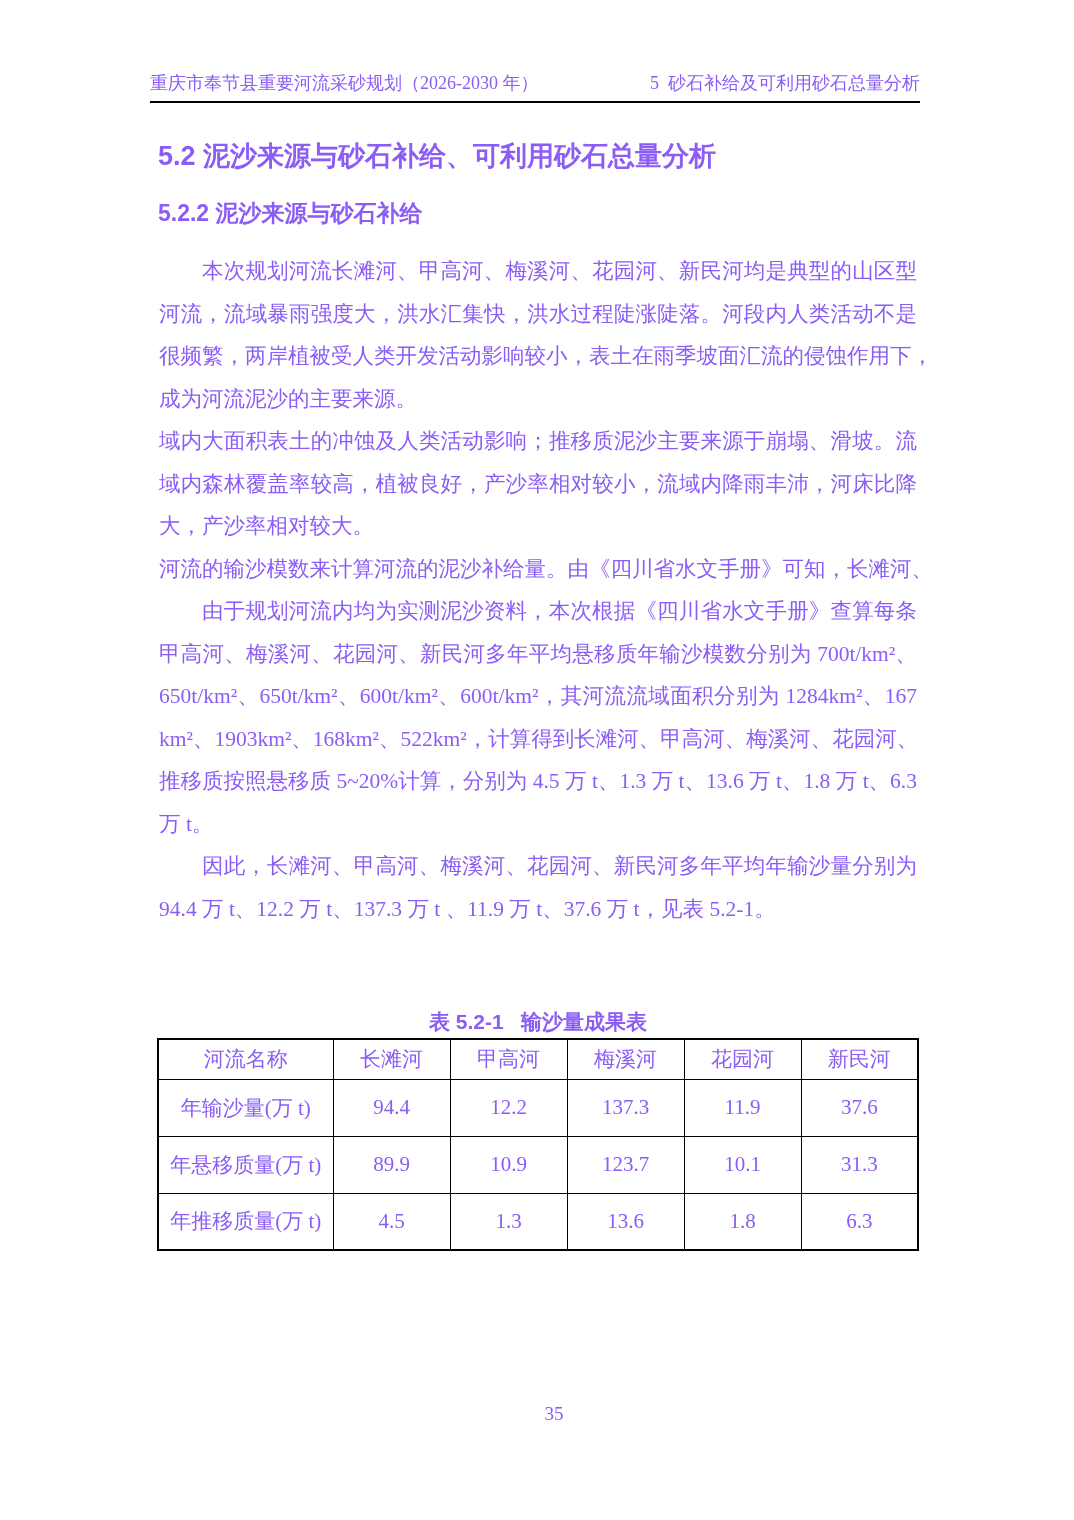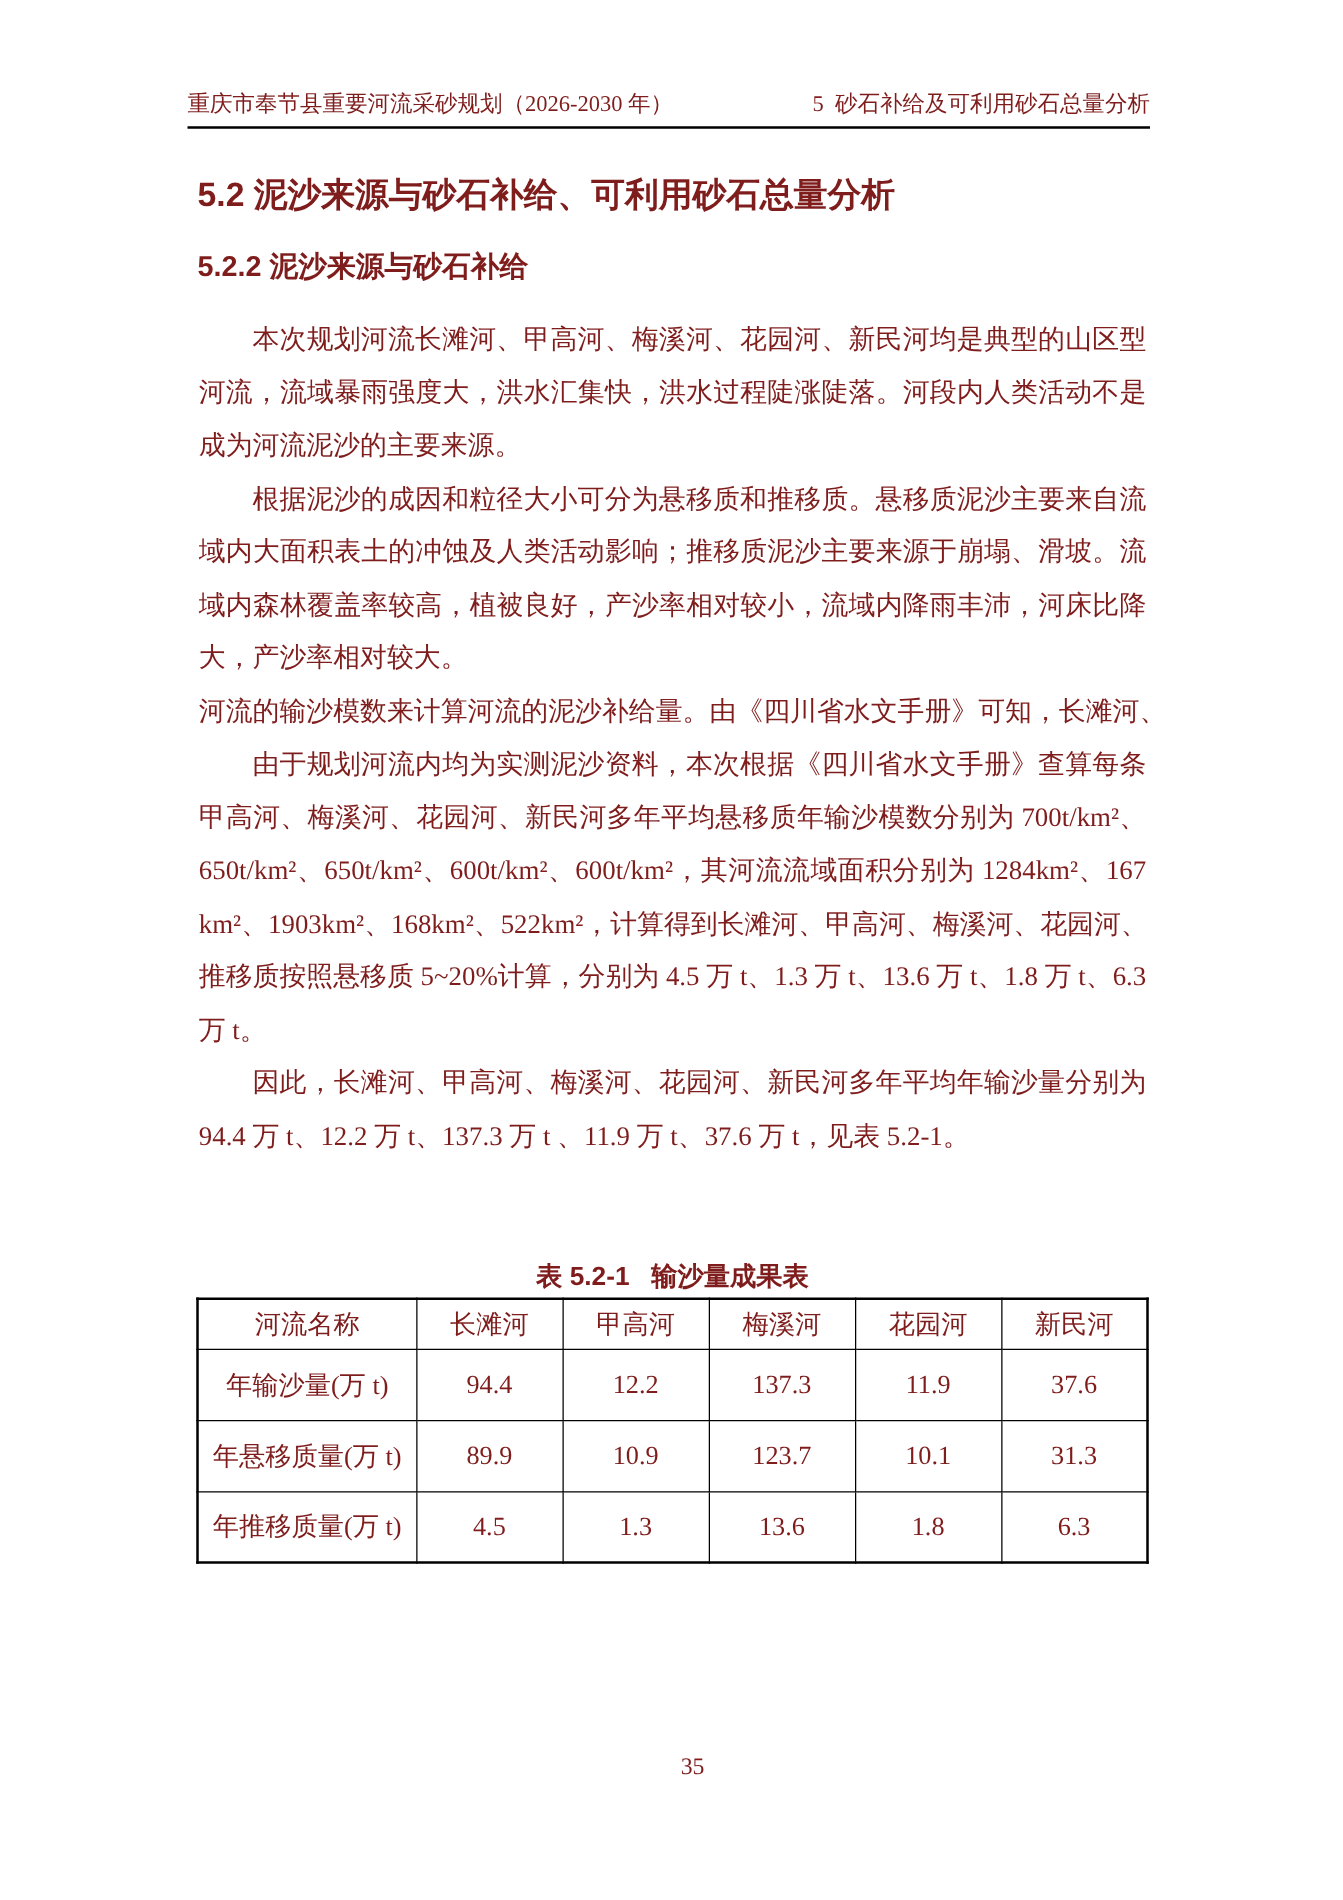--- a/index.html
+++ b/index.html
@@ -1,21 +1,21 @@
 <!DOCTYPE html>
 <html><head>
 <meta charset="utf-8">
 <style>
   html, body { margin: 0; padding: 0; background: #ffffff; }
   .page {
     position: relative;
     width: 1074px;
     height: 1520px;
     background: #ffffff;
-    color: #7f1d1d;
+    color: #8b5cf6;
     font-family: "Liberation Serif", "DejaVu Serif", serif;
     overflow: hidden;
     text-decoration: underline;
   }
   
   .doc-header {
     position: absolute;
     top: 72px;
     left: 150px;
     width: 770px;
@@ -127,24 +127,24 @@
     <span>5  砂石补给及可利用砂石总量分析</span>
   </div>
 
   <div class="h1">5.2 泥沙来源与砂石补给、可利用砂石总量分析</div>
   <div class="h2">5.2.2 泥沙来源与砂石补给</div>
 
   <div class="body-text">
     <div class="para">
       <div class="tline first">本次规划河流长滩河、甲高河、梅溪河、花园河、新民河均是典型的山区型</div>
       <div class="tline">河流，流域暴雨强度大，洪水汇集快，洪水过程陡涨陡落。河段内人类活动不是</div>
+      <div class="tline">很频繁，两岸植被受人类开发活动影响较小，表土在雨季坡面汇流的侵蚀作用下，</div>
       <div class="tline end">成为河流泥沙的主要来源。</div>
     </div>
     <div class="para">
-      <div class="tline first">根据泥沙的成因和粒径大小可分为悬移质和推移质。悬移质泥沙主要来自流</div>
       <div class="tline">域内大面积表土的冲蚀及人类活动影响；推移质泥沙主要来源于崩塌、滑坡。流</div>
       <div class="tline">域内森林覆盖率较高，植被良好，产沙率相对较小，流域内降雨丰沛，河床比降</div>
       <div class="tline end">大，产沙率相对较大。</div>
     </div>
     <div class="para">
       <div class="tline">河流的输沙模数来计算河流的泥沙补给量。由《四川省水文手册》可知，长滩河、</div>
       <div class="tline first">由于规划河流内均为实测泥沙资料，本次根据《四川省水文手册》查算每条</div>
       <div class="tline">甲高河、梅溪河、花园河、新民河多年平均悬移质年输沙模数分别为 700t/km²、</div>
       <div class="tline">650t/km²、650t/km²、600t/km²、600t/km²，其河流流域面积分别为 1284km²、167</div>
       <div class="tline">km²、1903km²、168km²、522km²，计算得到长滩河、甲高河、梅溪河、花园河、</div>

